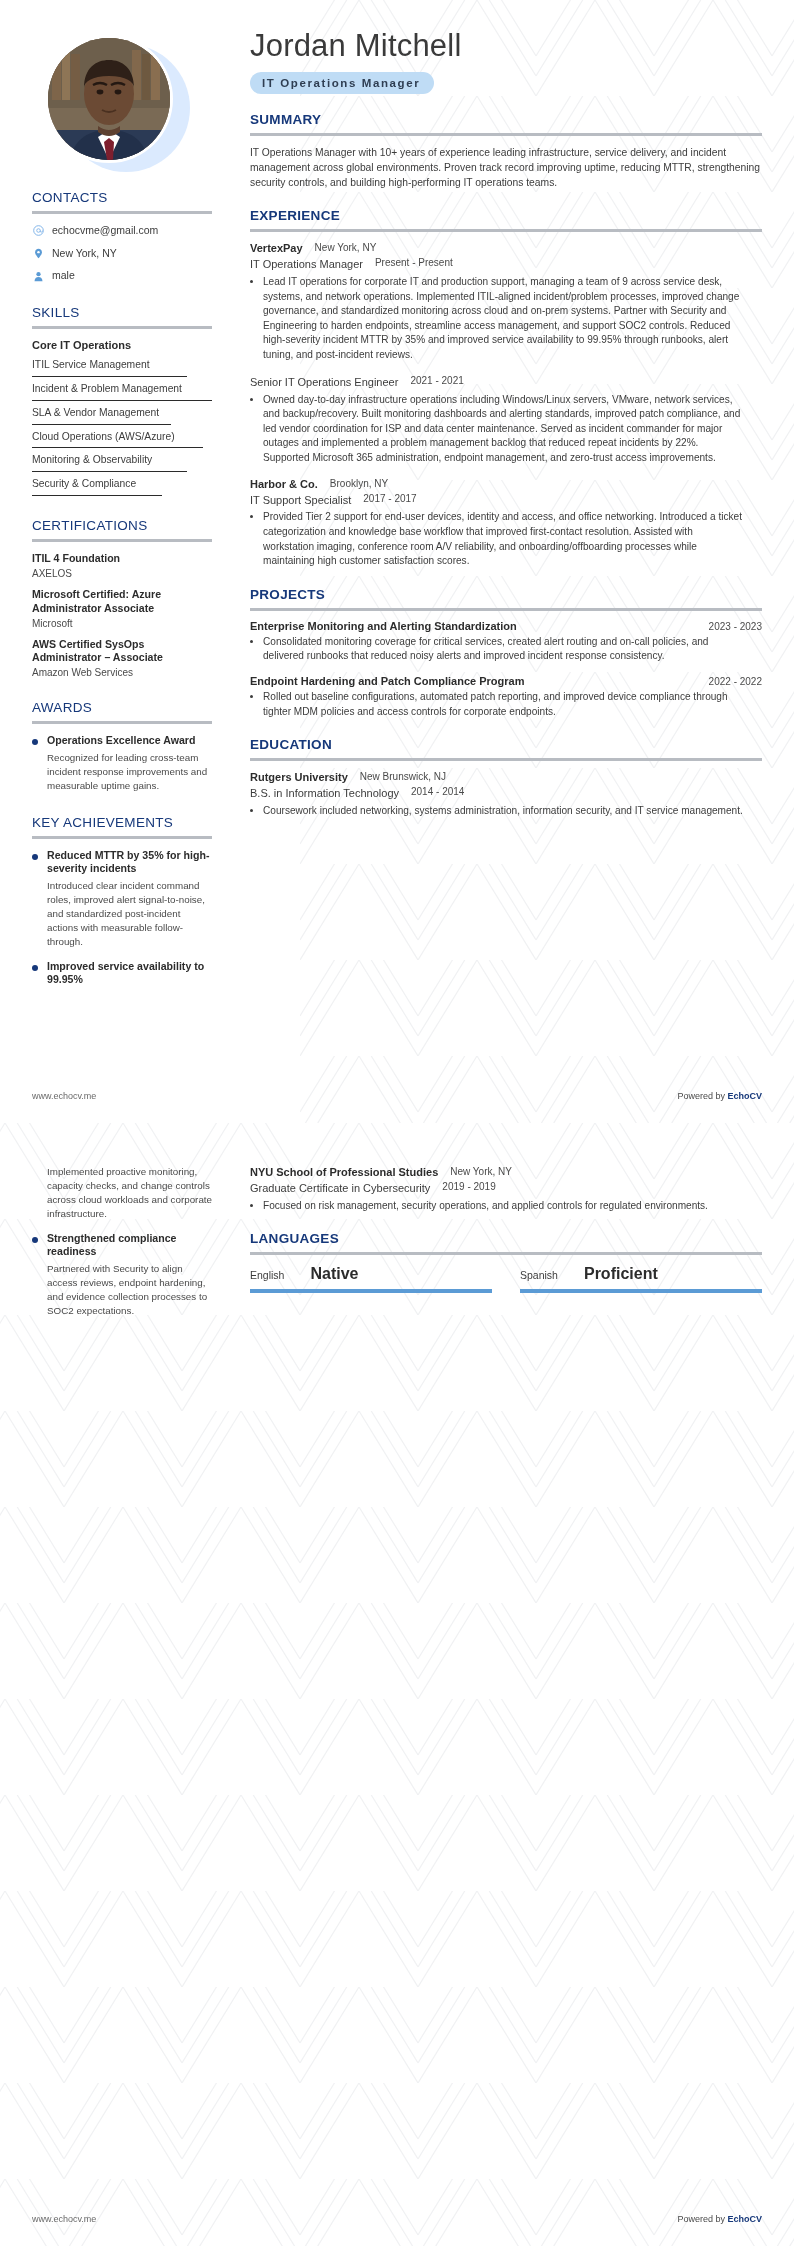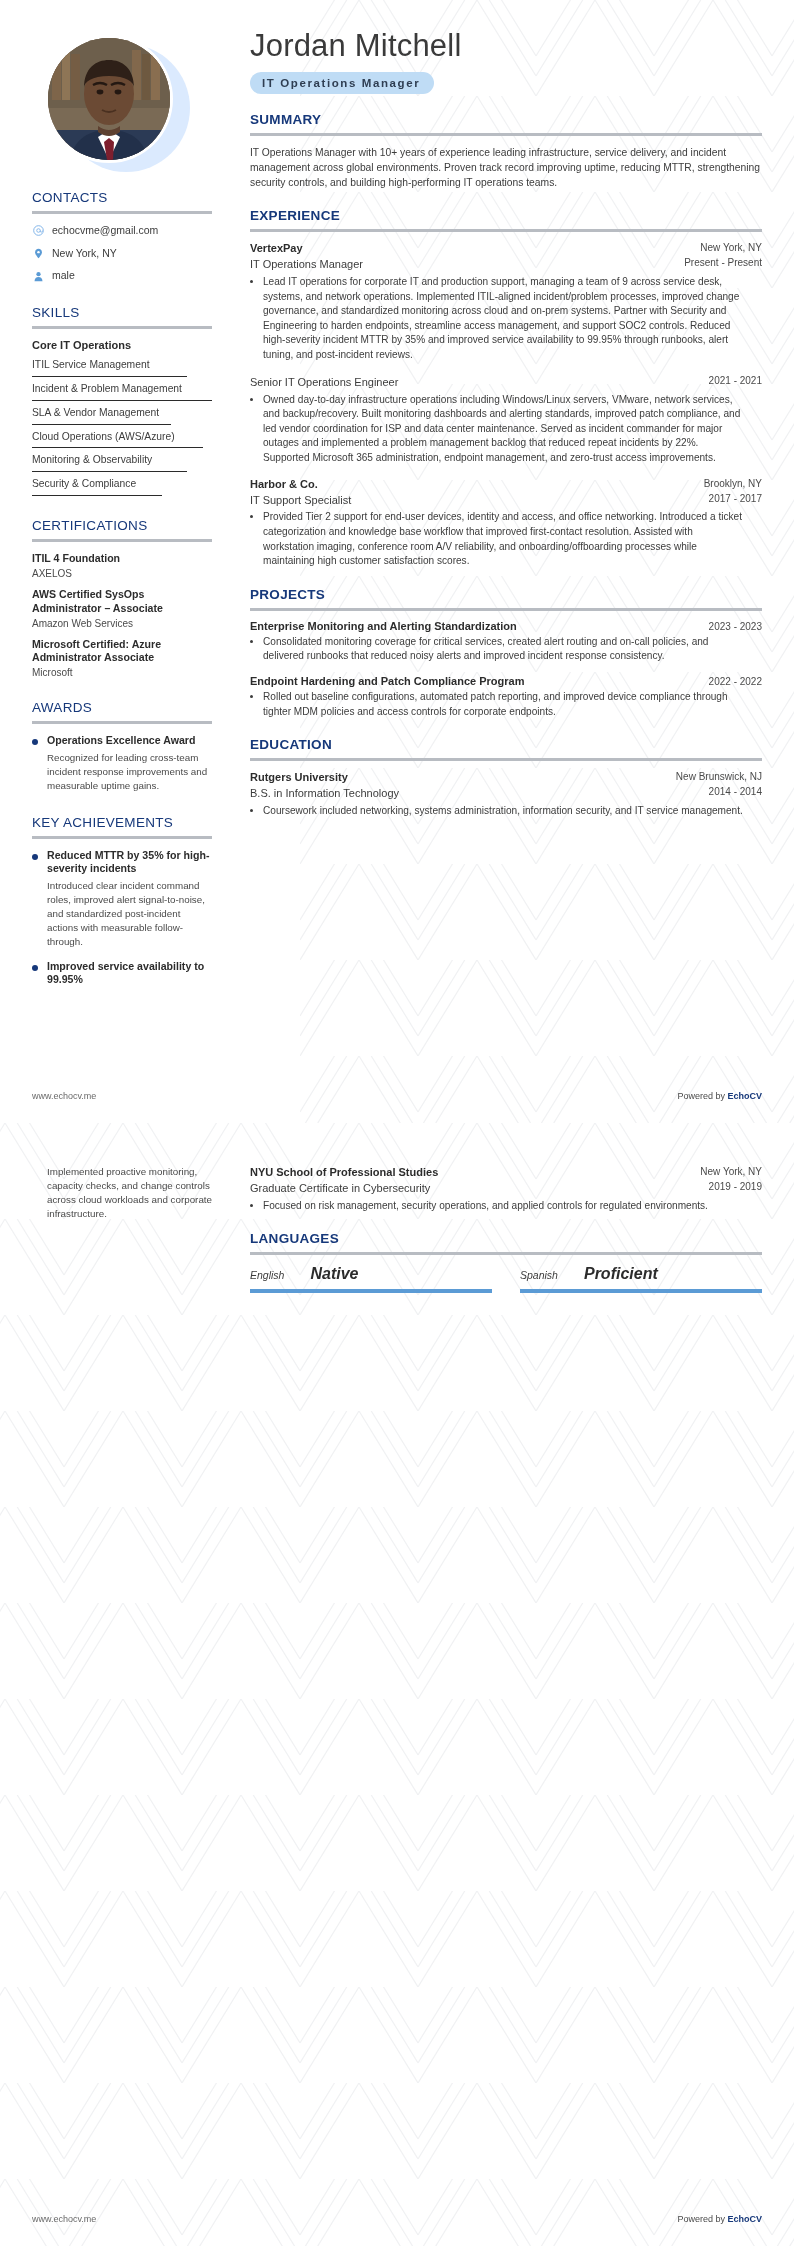--- a/index.html
+++ b/index.html
@@ -188,21 +188,21 @@
 
   .summary-text {
     font-size: 10.3px;
     color: #3c3c3c;
     line-height: 1.48;
   }
 
   .entry { margin-bottom: 11px; }
   .entry-line {
     display: flex;
-    justify-content: space-between;
+    justify-content: flex-start;
     align-items: flex-start;
     gap: 12px;
   }
   .entry-org {
     font-size: 11px;
     font-weight: 700;
     color: #2c2c2c;
     line-height: 1.35;
   }
   .entry-role {
@@ -239,21 +239,21 @@
     font-weight: 700;
     color: #2c2c2c;
   }
   .proj-date {
     font-size: 10px;
     color: #4a4a4a;
     white-space: nowrap;
   }
 
   .lang-row { display: flex; gap: 28px; margin-top: 10px; }
-  .lang-col { flex: 1 1 0; font-style: italic; }
+  .lang-col { flex: 1 1 0; }
   .lang-top {
     display: flex;
     align-items: baseline;
     gap: 7px;
   }
   .lang-name { font-size: 10.5px; color: #3c3c3c; }
   .lang-level { font-size: 16px; font-weight: 700; color: #2c2c2c; padding-left: 19px; }
   .lang-track {
     height: 4px;
     background: #e3e6ea;
@@ -400,26 +400,26 @@
       </div>
 
       <div class="side-heading">CERTIFICATIONS</div>
       <div class="side-rule"></div>
       <div>
         <div class="cert-item">
           <div class="cert-name">ITIL 4 Foundation</div>
           <div class="cert-issuer">AXELOS</div>
         </div>
         <div class="cert-item">
+          <div class="cert-name">Microsoft Certified: Azure Administrator Associate</div>
+          <div class="cert-issuer">Microsoft</div>
+        </div>
+        <div class="cert-item">
           <div class="cert-name">AWS Certified SysOps Administrator – Associate</div>
           <div class="cert-issuer">Amazon Web Services</div>
-        </div>
-        <div class="cert-item">
-          <div class="cert-name">Microsoft Certified: Azure Administrator Associate</div>
-          <div class="cert-issuer">Microsoft</div>
         </div>
       </div>
 
       <div class="side-heading">AWARDS</div>
       <div class="side-rule"></div>
       <div>
         <div class="bullet-block">
           <span class="bullet-dot"></span>
           <div>
             <div class="bullet-title">Operations Excellence Award</div>
@@ -561,20 +561,27 @@
 
   <div class="page2-inner">
 
     <aside class="sidebar">
       <div>
         <div class="bullet-block" style="margin-left:15px">
           <div>
             <div class="bullet-desc" style="margin-top:0">Implemented proactive monitoring, capacity checks, and change controls across cloud workloads and corporate infrastructure.</div>
           </div>
         </div>
+        <div class="bullet-block">
+          <span class="bullet-dot"></span>
+          <div>
+            <div class="bullet-title">Strengthened compliance readiness</div>
+            <div class="bullet-desc">Partnered with Security to align access reviews, endpoint hardening, and evidence collection processes to SOC2 expectations.</div>
+          </div>
+        </div>
       </div>
     </aside>
 
     <main class="main">
 
       <div class="entry">
         <div class="entry-line">
           <div class="entry-org">NYU School of Professional Studies</div>
           <div class="entry-meta">New York, NY</div>
         </div>

